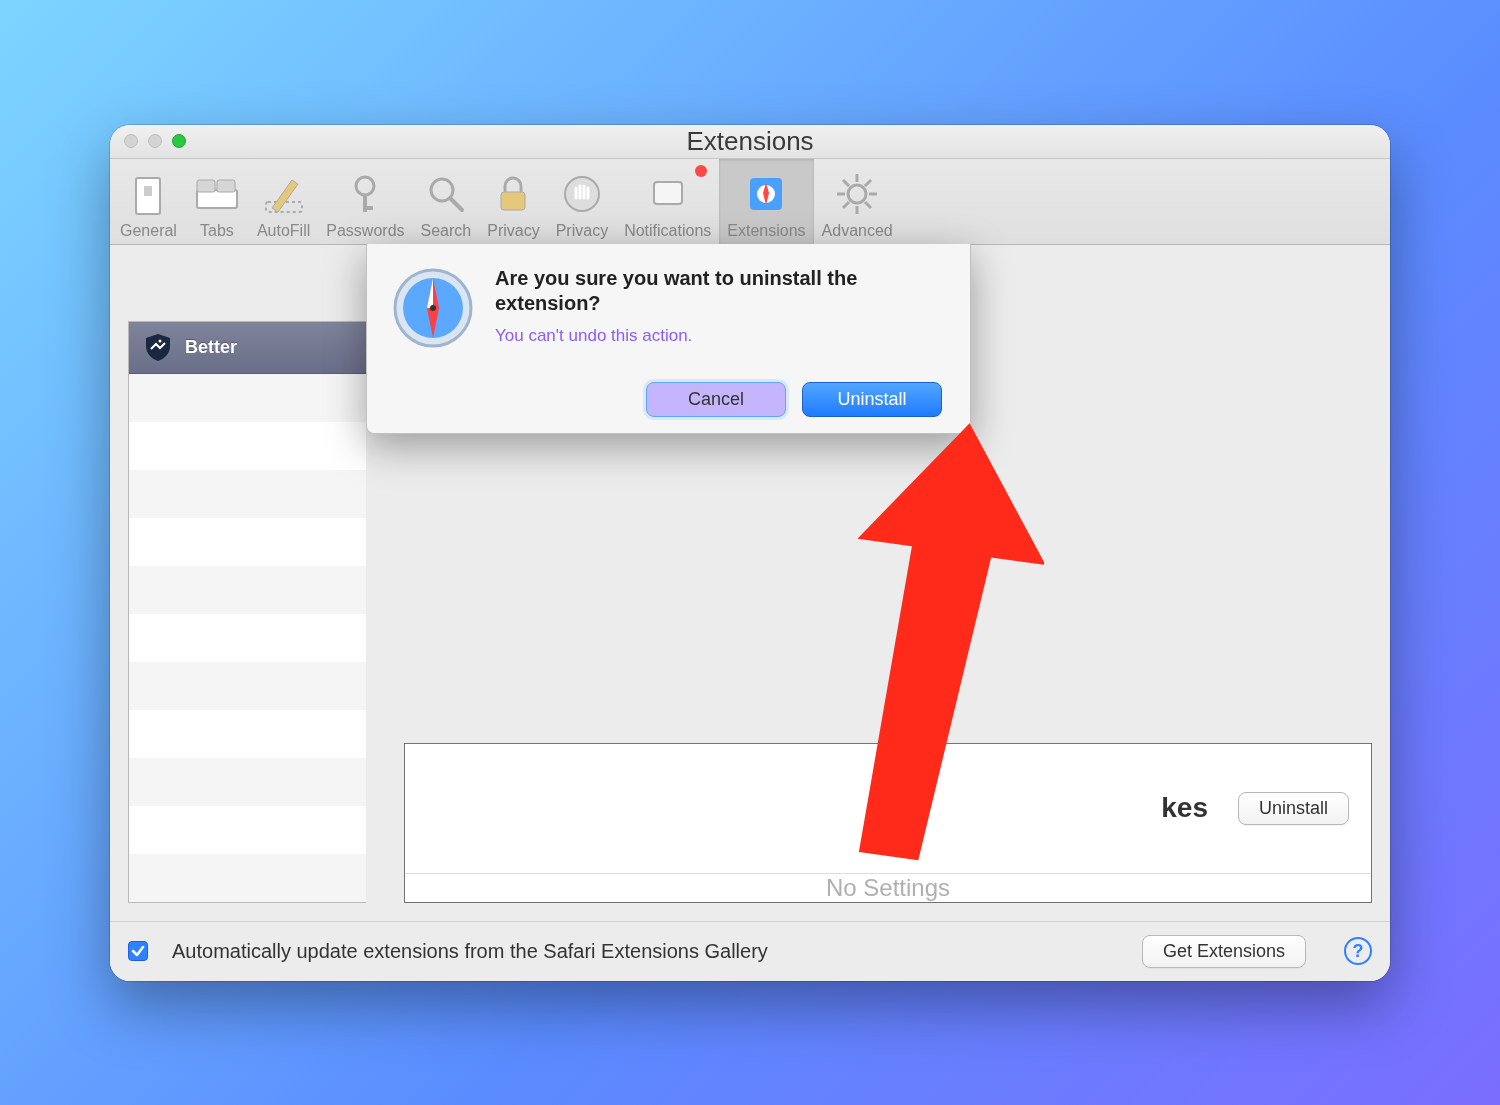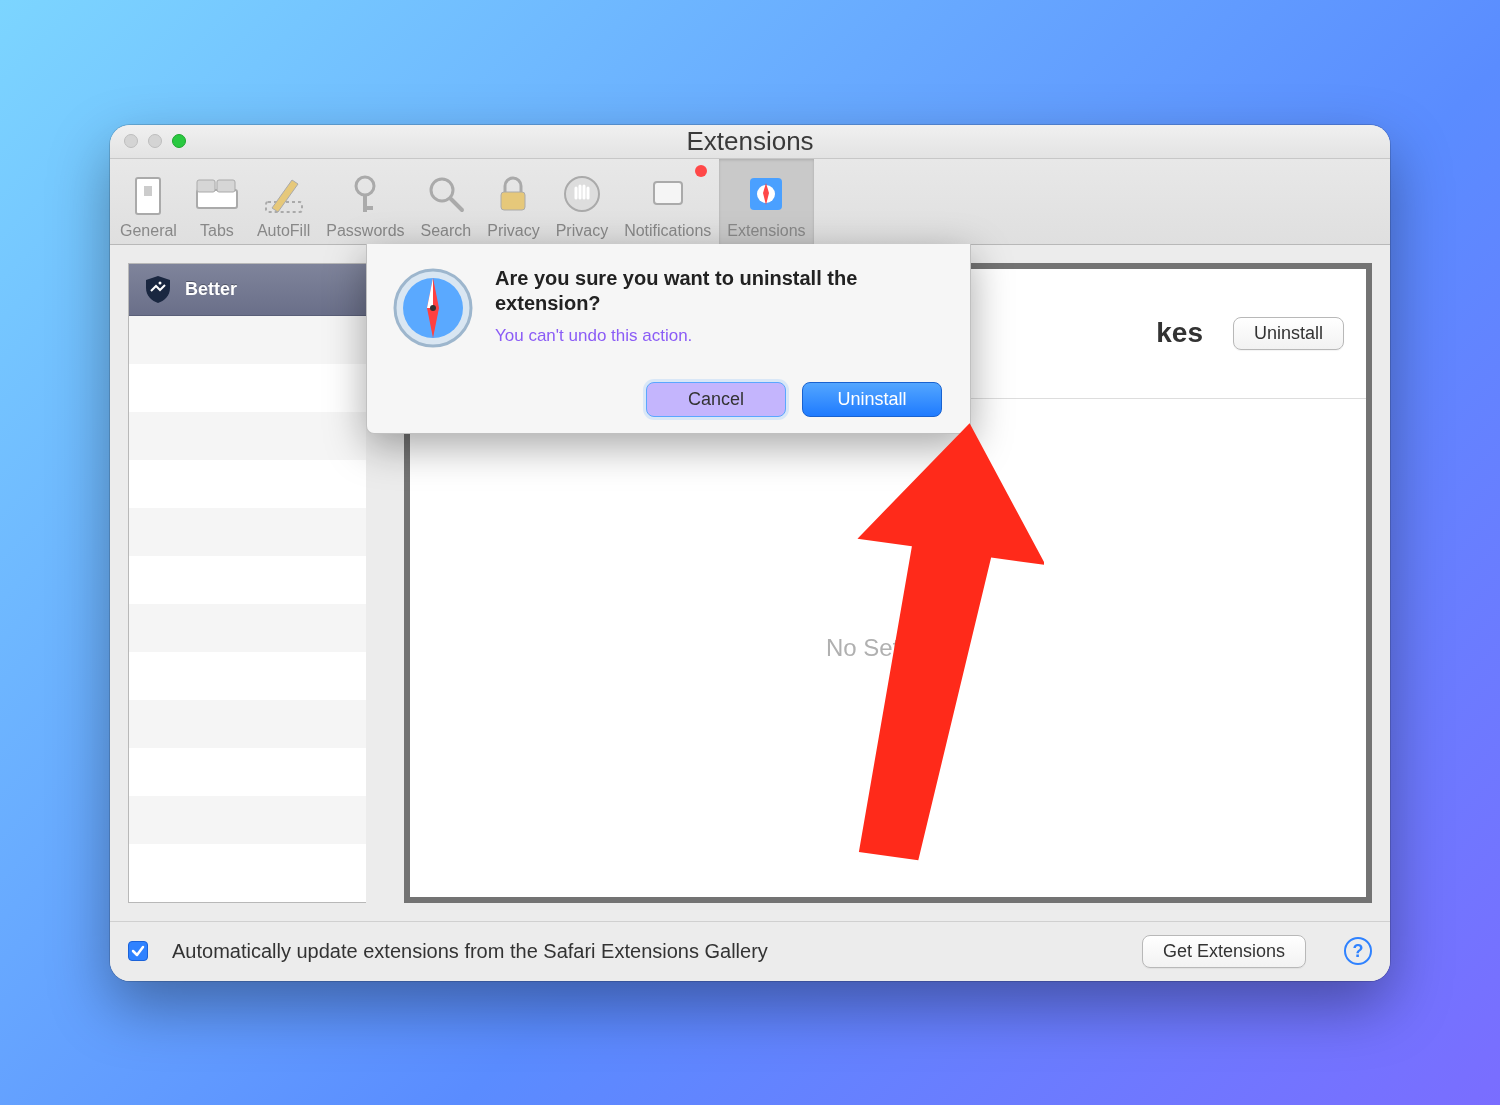--- a/index.html
+++ b/index.html
@@ -76,20 +76,21 @@
     width: 12px; height: 12px;
     background: #ff4848; border-radius: 50%;
     position: absolute; top: 6px; right: 12px;
   }
   .content {
     position: relative;
     display: flex;
     padding: 18px;
     gap: 0;
     height: calc(100% - 34px - 86px - 60px);
+    align-items: flex-end;
   }
   .sidebar {
     width: 238px;
     border: 1px solid #b8b8b8;
     border-right: none;
     background: #fff;
   }
   .side-item {
     height: 52px;
     background: linear-gradient(#7f849b, #6a6f89);
@@ -103,21 +104,21 @@
     text-shadow: 0 -1px 0 rgba(0,0,0,0.3);
   }
   .side-item .icon { width: 30px; height: 30px; }
   .side-row {
     height: 48px;
   }
   .side-row:nth-child(even) { background: #f5f5f5; }
   .side-row:nth-child(odd)  { background: #ffffff; }
   .main {
     flex: 1;
-    border: 6px solid #737373;
+    border: 1px solid #737373;
     background: #fff;
     position: relative;
     display: flex;
     flex-direction: column;
     margin-left: 38px;
   }
   .main-header {
     height: 130px;
     border-bottom: 1px solid #ddd;
     padding: 18px 22px;
@@ -321,20 +322,38 @@
       <span class="tool-icon">
         <svg viewBox="0 0 48 48">
             <rect x="8" y="8" width="32" height="32" rx="4" fill="#4aa0ff"></rect>
             <circle cx="24" cy="24" r="9" fill="#fff"></circle>
             <path d="M24 13 L27 23 L24 35 L21 23 Z" fill="#ff4747"></path>
           </svg>
       </span>
       <span>Extensions</span>
     </div>
 
+    <div class="tool">
+      <span class="tool-icon">
+        <svg viewBox="0 0 48 48">
+            <circle cx="24" cy="24" r="9" fill="none" stroke="#aaa" stroke-width="3"></circle>
+            <g stroke="#aaa" stroke-width="3">
+              <line x1="24" y1="4" x2="24" y2="12"></line>
+              <line x1="24" y1="36" x2="24" y2="44"></line>
+              <line x1="4" y1="24" x2="12" y2="24"></line>
+              <line x1="36" y1="24" x2="44" y2="24"></line>
+              <line x1="10" y1="10" x2="16" y2="16"></line>
+              <line x1="32" y1="32" x2="38" y2="38"></line>
+              <line x1="38" y1="10" x2="32" y2="16"></line>
+              <line x1="16" y1="32" x2="10" y2="38"></line>
+            </g>
+          </svg>
+      </span>
+      <span>Advanced</span>
+    </div>
 
   </div>
 
   <div class="content">
     <div class="sidebar">
       <div class="side-item">
         <span class="icon">
           <svg viewBox="0 0 30 30">
               <path d="M15 2 L27 6 V14 C27 22 21 27 15 29 C9 27 3 22 3 14 V6 Z" fill="#1a2740"></path>
               <path d="M8 17 L13 12 L17 16 L22 11" fill="none" stroke="#fff" stroke-width="2"></path>

